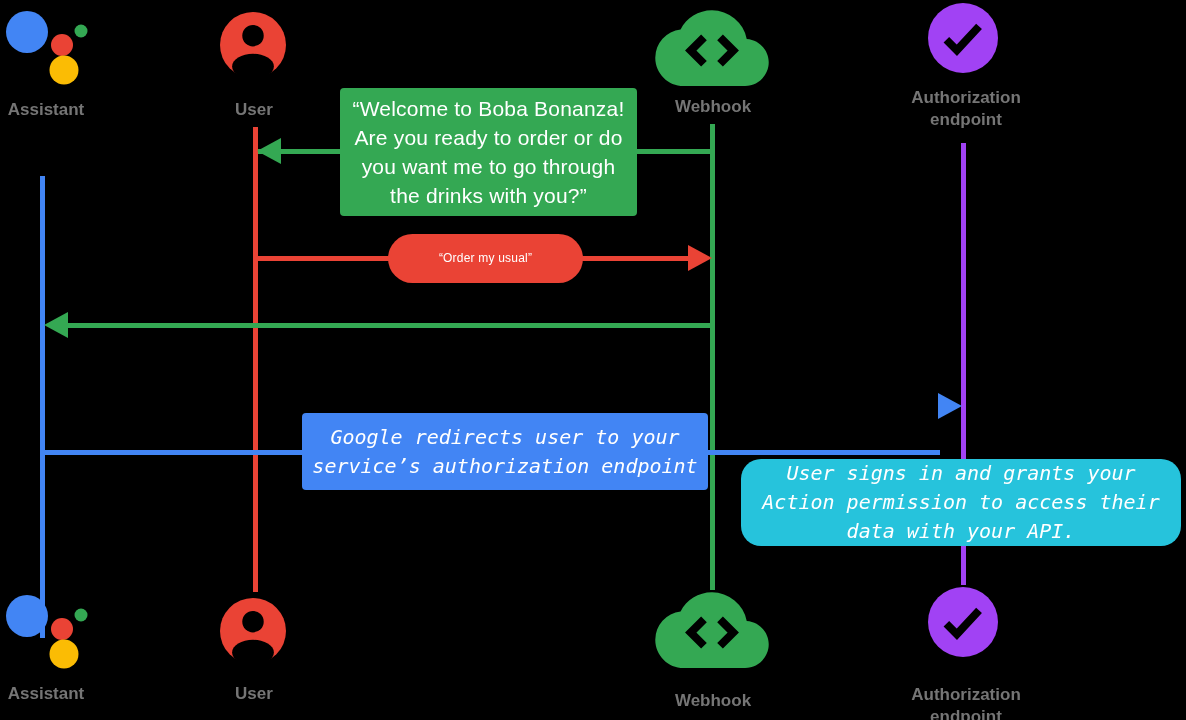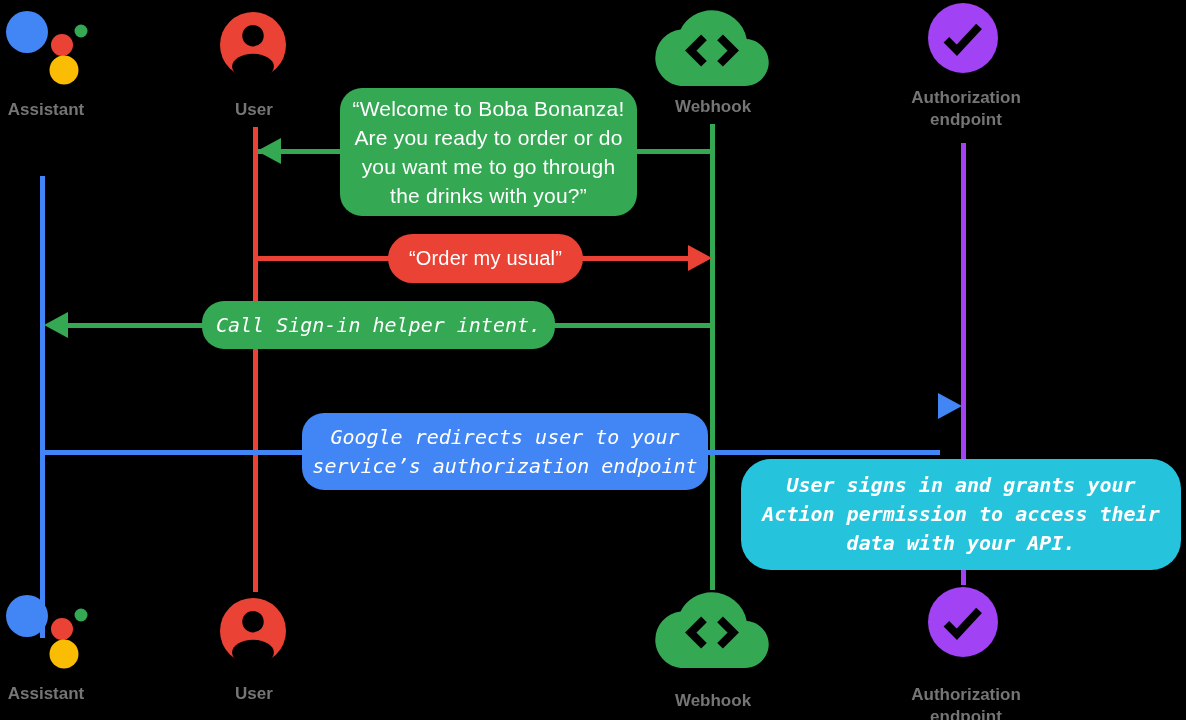--- a/index.html
+++ b/index.html
@@ -10,21 +10,21 @@
   .bg-red{background:#EA4335;}
   .bg-green{background:#34A853;}
   .bg-purple{background:#A142F4;}
   .bg-cyan{background:#26C3DC;}
   .arrow-line{position:absolute;height:5px;}
   .head{position:absolute;width:0;height:0;border-top:13px solid transparent;border-bottom:13px solid transparent;}
   .head.left.green{border-right:24px solid #34A853;}
   .head.right.red{border-left:24px solid #EA4335;}
   .head.right.blue{border-left:24px solid #4285F4;}
   .msg{position:absolute;display:flex;align-items:center;justify-content:center;
-       text-align:center;color:#fff;white-space:pre-line;border-radius:22px;}
+       text-align:center;color:#fff;white-space:pre-line;border-radius:4px;}
   .msg.sans{font-size:21px;line-height:29px;letter-spacing:.2px;}
   .msg.mono{font-family:"DejaVu Sans Mono","Liberation Mono",monospace;font-style:italic;
             font-size:20px;line-height:29px;}
   .actor-label{position:absolute;transform:translateX(-50%);font-weight:bold;color:#757575;
                font-size:17px;line-height:22px;text-align:center;white-space:pre-line;}
   .icon{position:absolute;}
 </style>
 </head>
 <body>
 
@@ -53,28 +53,27 @@
   <div>
     <div class="arrow-line bg-blue" style="left:44px;top:404px;width:896px;"></div>
     <div class="head right blue" style="left:938px;top:393px;"></div>
   </div>
 
   <div class="msg sans bg-green" style="left:340px;top:88px;width:297px;height:128px;">“Welcome to Boba Bonanza!
 Are you ready to order or do
 you want me to go through
 the drinks with you?”</div>
 
-  <div class="msg sans bg-red" style="left:388px;top:234px;width:195px;height:49px;border-radius:25px;font-size:20px;">“Order my usual”</div>
+  <div class="msg sans bg-red" style="left:388px;top:234px;width:195px;height:49px;border-radius:25px;font-size:12px;">“Order my usual”</div>
 
-  <div class="msg mono bg-green" style="left:202px;top:301px;width:353px;height:48px;">Call Sign-in helper intent.</div>
 
   <div class="msg mono bg-blue" style="left:302px;top:367px;width:406px;height:77px;">Google redirects user to your
 service’s authorization endpoint</div>
 
-  <div class="msg mono bg-cyan" style="left:741px;top:459px;width:440px;height:111px;border-radius:30px;font-weight:bold;">User signs in and grants your
+  <div class="msg mono bg-cyan" style="left:741px;top:459px;width:440px;height:87px;border-radius:20px;">User signs in and grants your
 Action permission to access their
 data with your API.</div>
 
   <svg class="icon" style="left:4px;top:8px;" width="92" height="80" viewBox="0 0 92 80">
     <circle cx="23" cy="24" r="21" fill="#4285F4"></circle>
     <circle cx="77" cy="23" r="6.5" fill="#34A853"></circle>
     <circle cx="58" cy="37" r="11" fill="#EA4335"></circle>
     <circle cx="60" cy="62" r="14.5" fill="#FBBC04"></circle>
   </svg>
   <div class="actor-label" style="left:46px;top:99px;">Assistant</div>

